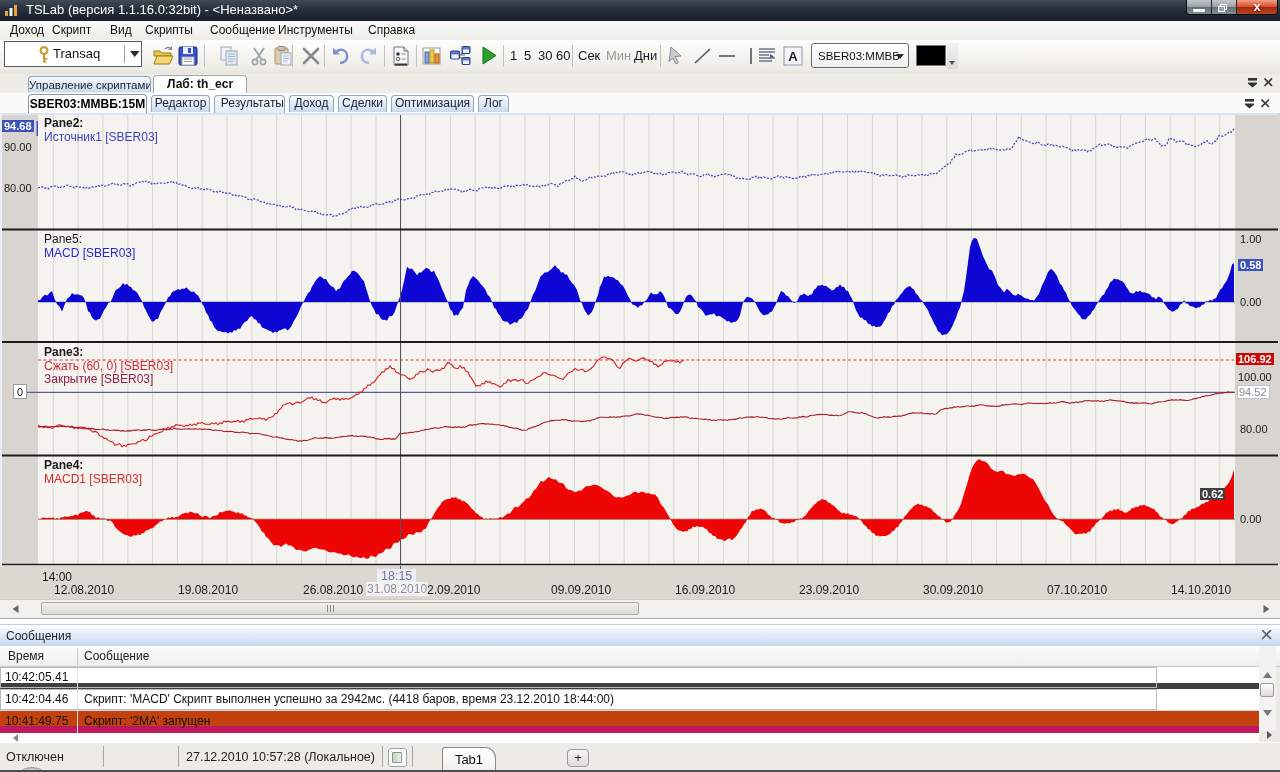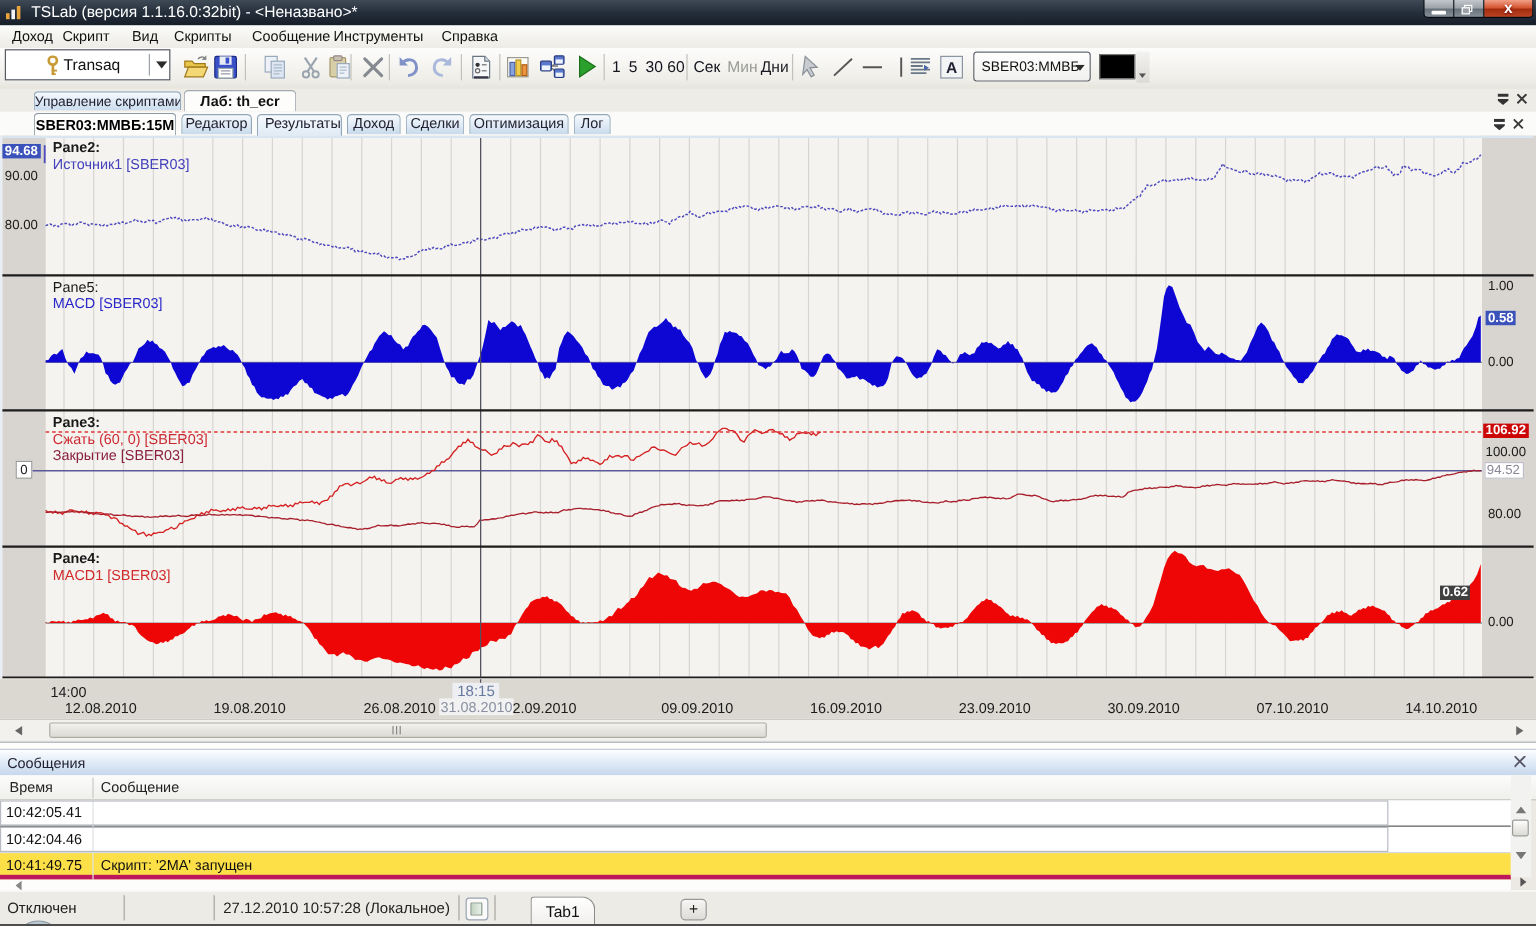--- a/index.html
+++ b/index.html
@@ -267,31 +267,32 @@
 <div class="abs" style="left:6px;top:4px;font-size:12px;color:#223">Сообщения</div>
 <svg width="10" height="10" style="position:absolute;left:1262px;top:5px">
       <path d="M0 0 9 9M9 0 0 9" stroke="#556" stroke-width="1.5"></path>
     </svg>
 </div>
 <div class="abs" style="left:0;top:646px;width:1280px;height:21px;background:linear-gradient(180deg,#fcfcfb,#efefec);border-bottom:1px solid #c8c8c4">
 <div class="abs" style="left:8px;top:3px;font-size:12px;color:#222">Время</div>
 <div class="abs" style="left:84px;top:3px;font-size:12px;color:#222">Сообщение</div>
 <div class="abs" style="left:77px;top:2px;width:1px;height:17px;background:#c8c8c4"></div>
 </div>
-<div class="abs" style="left:0;top:667px;width:1259px;height:22px;background:#fff;border-bottom:1px solid #404040">
+<div class="abs" style="left:0;top:667px;width:1259px;height:22px;background:#fff;border-bottom:6px solid #404040">
 <div class="abs" style="left:5px;top:3px;font-size:12px;color:#111">10:42:05.41</div>
 <div class="abs" style="left:77px;top:0;width:1px;height:22px;background:#e0e2e4"></div>
 <div class="abs" style="left:0;top:0;width:1157px;height:21px;border:1px solid #b8bcc2"></div>
 </div>
 <div class="abs" style="left:0;top:689px;width:1259px;height:22px;background:#fff;border-bottom:1px solid #d4d8dc">
 <div class="abs" style="left:5px;top:3px;font-size:12px;color:#111">10:42:04.46</div>
 <div class="abs" style="left:77px;top:0;width:1px;height:22px;background:#e0e2e4"></div>
+<div class="abs" style="left:84px;top:3px;font-size:12px;color:#111">Скрипт: 'MACD' Скрипт выполнен успешно за 2942мс. (4418 баров, время 23.12.2010 18:44:00)</div>
 <div class="abs" style="left:0;top:0;width:1157px;height:21px;border:1px solid #b8bcc2"></div>
 </div>
-<div class="abs" style="left:0;top:711px;width:1259px;height:22px;background:#fde047;border-bottom:4px solid #be185d">
+<div class="abs" style="left:0;top:711px;width:1259px;height:22px;background:#c2410c;border-bottom:7px solid #be185d">
 <div class="abs" style="left:5px;top:3px;font-size:12px;color:#111">10:41:49.75</div>
 <div class="abs" style="left:77px;top:0;width:1px;height:22px;background:#e0e2e4"></div>
 <div class="abs" style="left:84px;top:3px;font-size:12px;color:#111">Скрипт: '2MA' запущен</div>
 </div>
 <div class="abs" style="left:0;top:733px;width:1259px;height:9px;background:#fdfdfc"></div>
 <div class="abs" style="left:1259px;top:646px;width:17px;height:85px;background:#f2f2f0">
 <svg width="9" height="6" style="position:absolute;left:4px;top:26px">
       <path d="M4.5 0 9 6H0Z" fill="#777"></path>
     </svg>
 <div class="abs" style="left:1px;top:37px;width:14px;height:14px;background:linear-gradient(180deg,#fdfdfd,#dcdad6);border:1px solid #9a9a94;border-radius:2px"></div>

